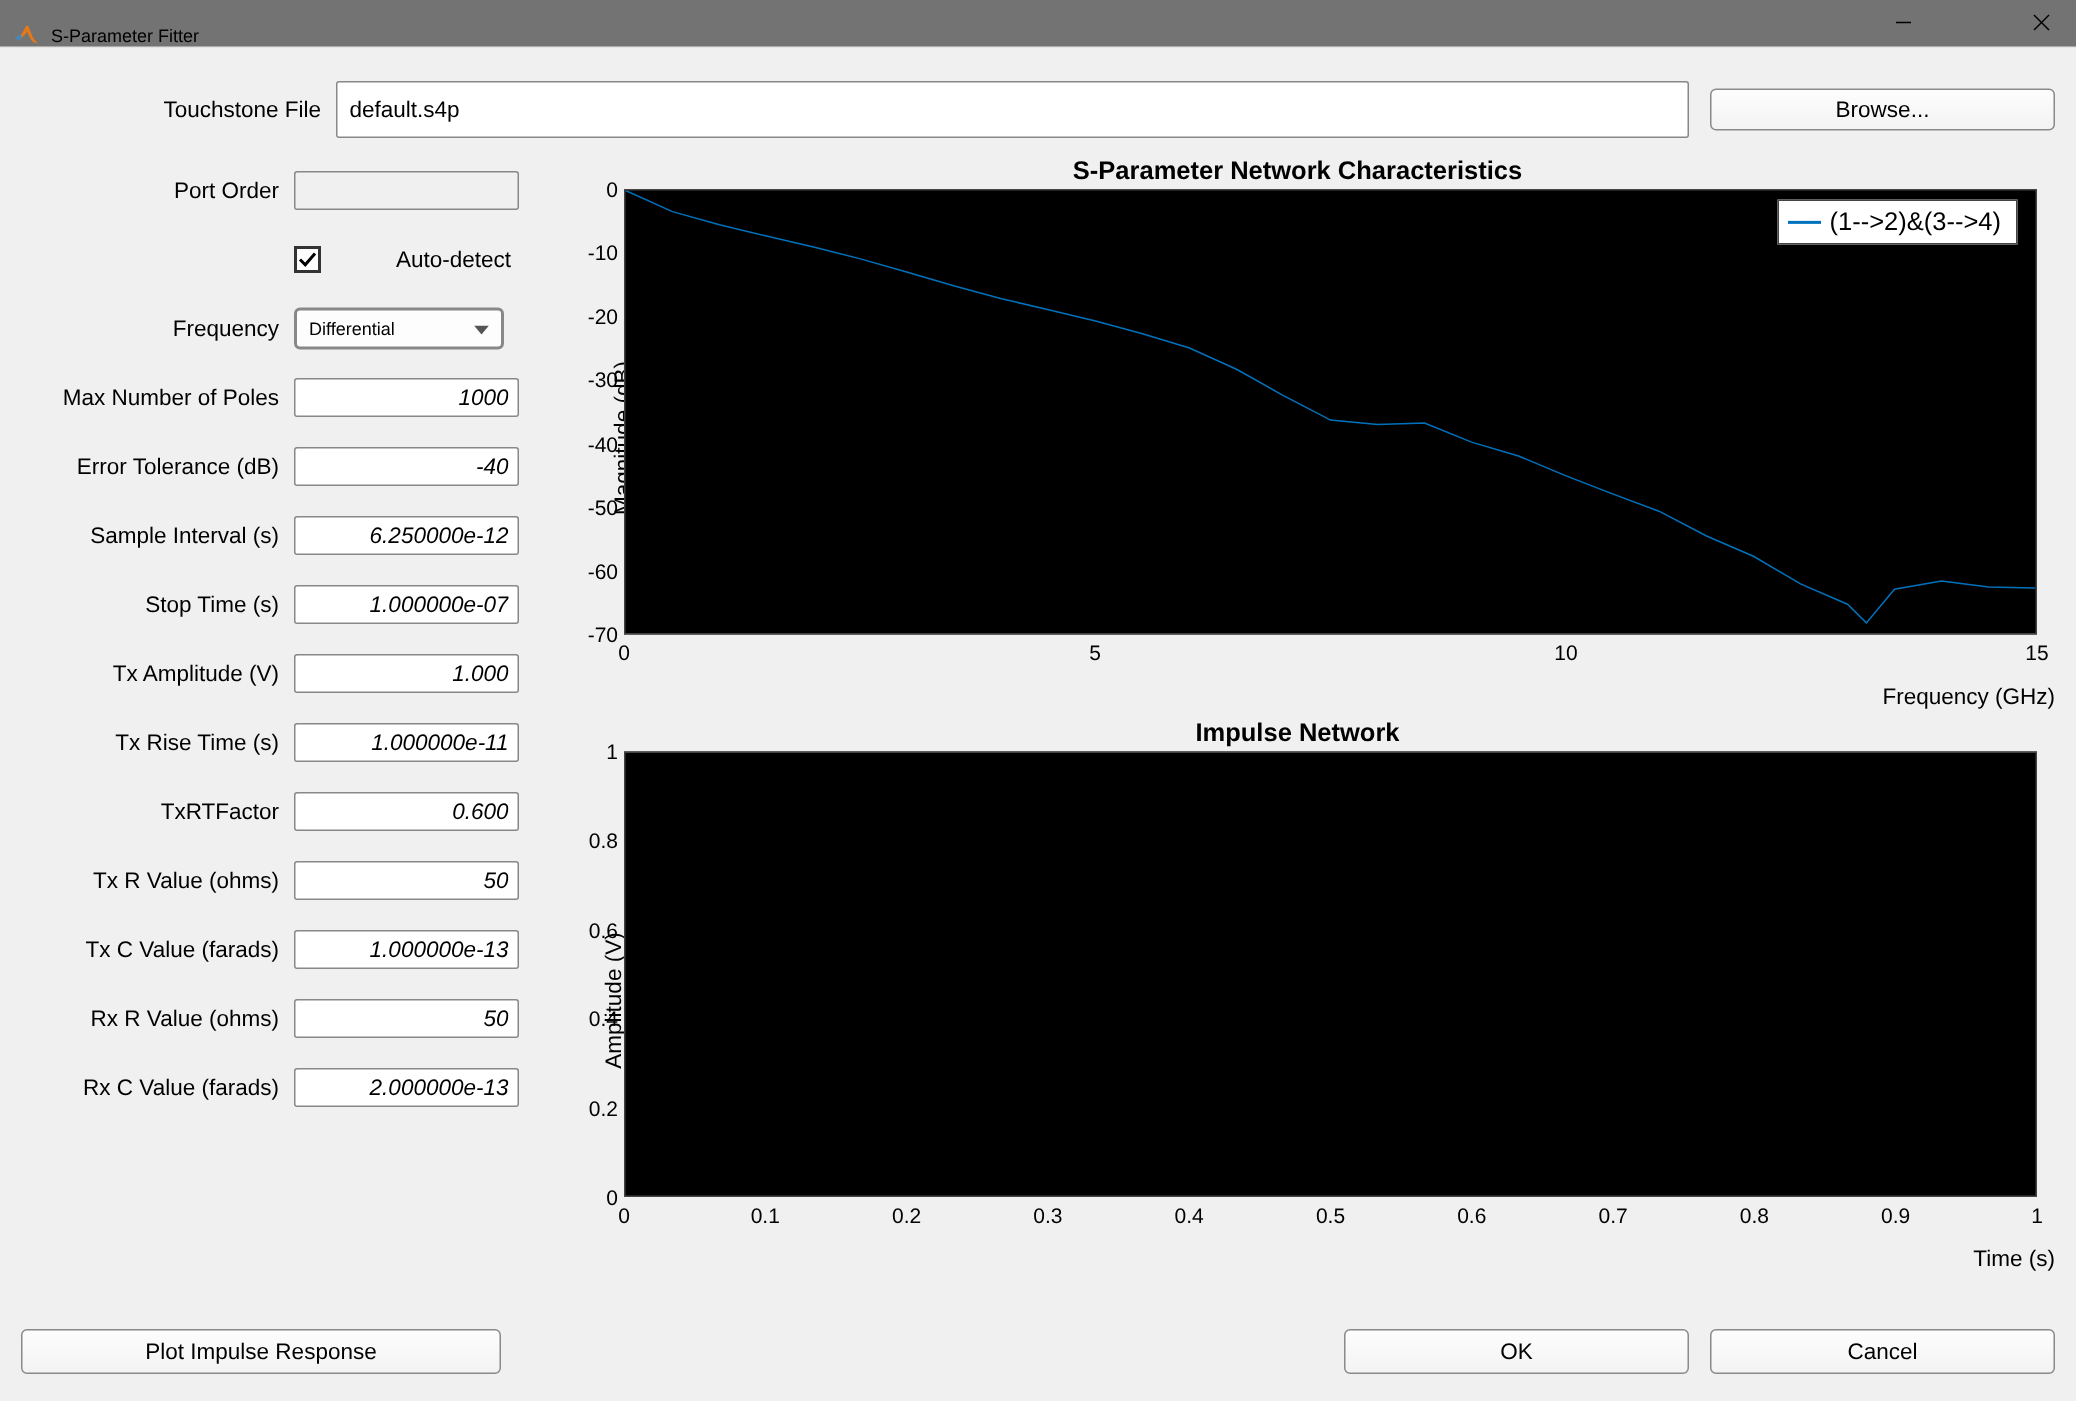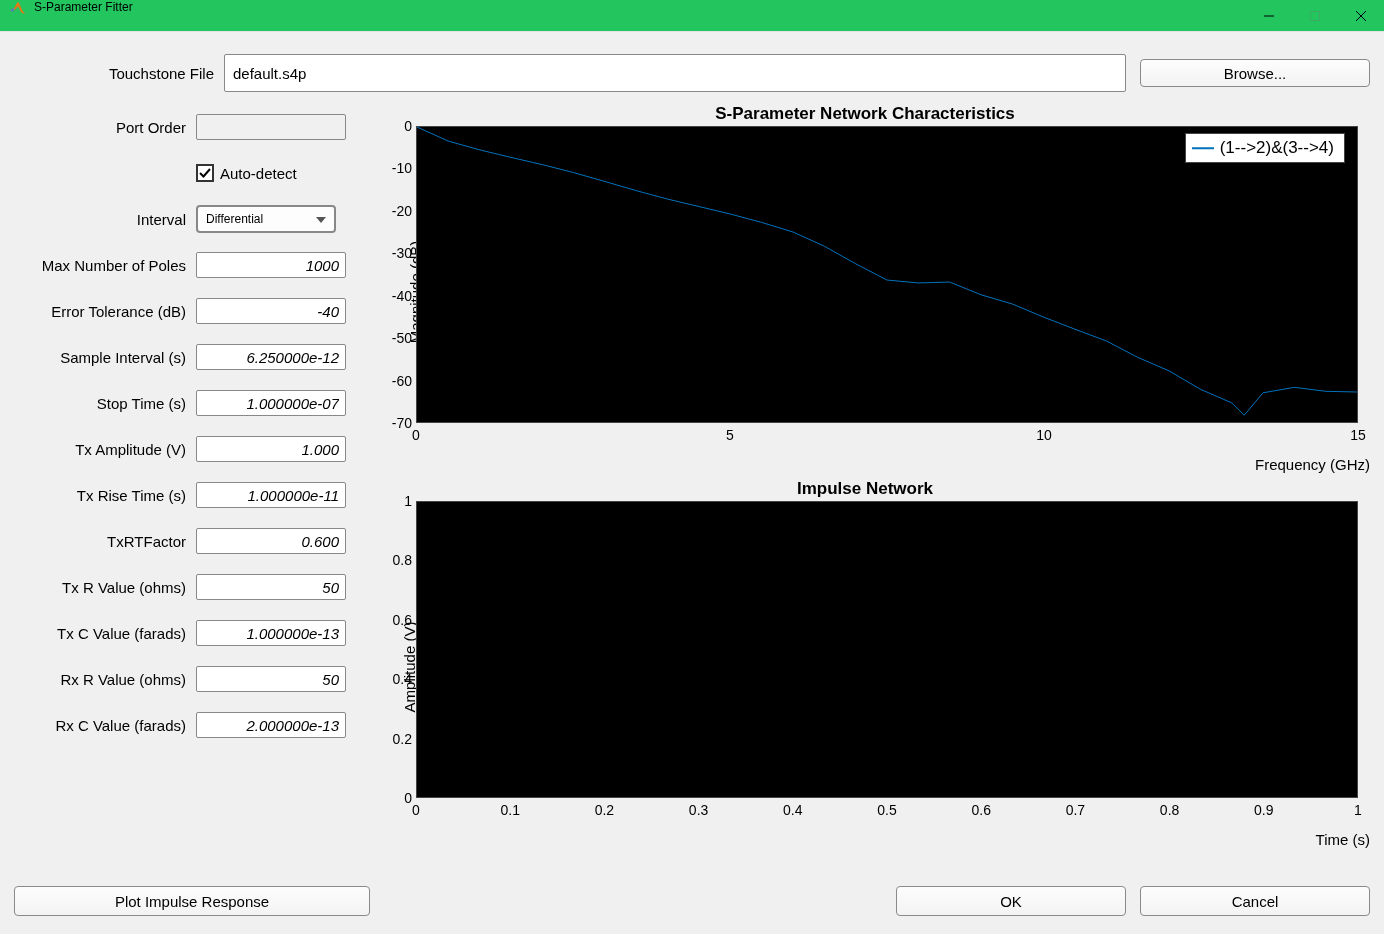--- a/index.html
+++ b/index.html
@@ -1,19 +1,19 @@
 <!DOCTYPE html>
 <html><head>
 <meta charset="utf-8">
 <style>
   * { box-sizing: border-box; margin: 0; padding: 0; font-family: "Segoe UI", Arial, sans-serif; }
   body { background: #f0f0f0; width: 1384px; height: 934px; overflow: hidden; }
 
   
-  .titlebar { display: flex; align-items: flex-start; height: 32px; background: #22c55e; border-bottom: 1px solid #e4e4e4; }
+  .titlebar { display: flex; align-items: flex-end; height: 32px; background: #737373; border-bottom: 1px solid #e4e4e4; }
   .titlebar .app-icon { width: 16px; height: 16px; margin: 0 8px 0 10px; }
   .titlebar .title { font-size: 12px; color: #000; flex: 1; }
   .titlebar .winbtn { width: 46px; height: 32px; display: flex; align-items: center; justify-content: center; color: #555; }
   .titlebar .winbtn svg { width: 10px; height: 10px; }
   .titlebar .winbtn.max { opacity: .35; }
   .titlebar .winbtn.close svg { width: 12px; height: 12px; }
 
   
   .panel { position: relative; height: 902px; background: #f0f0f0; }
 
@@ -48,21 +48,21 @@
   .plot .ylabel { position: absolute; left: 4px; top: 50%; transform: translateY(-50%) rotate(-90deg); transform-origin: center; font-size: 15px; white-space: nowrap; }
   .plot .xlabel { position: absolute; left: 16px; right: 0; bottom: 6px; text-align: right; font-size: 15px; }
   .plot .ytick { position: absolute; right: calc(100% - 52px); font-size: 14px; transform: translateY(-50%); }
   .plot .xtick { position: absolute; top: calc(100% - 52px); font-size: 14px; transform: translateX(-50%); }
   .plot .legend { position: absolute; border: 1px solid #444; background: #fff; padding: 4px 10px 4px 34px; font-size: 17px; }
   .plot .legend .swatch { position: absolute; left: 6px; top: 50%; width: 22px; height: 1.5px; transform: translateY(-50%); }
   .plot svg.curve { position: absolute; inset: 0; width: 100%; height: 100%; }
 
   
   .bottombar { position: absolute; left: 14px; right: 14px; bottom: 18px; height: 30px; display: flex; gap: 14px; }
-  .bottombar .plotbtn { width: 356px; height: 30px; }
+  .bottombar .plotbtn { width: 320px; height: 30px; }
   .bottombar .spacer { flex: 1; }
   .bottombar .ok, .bottombar .cancel { width: 230px; height: 30px; }
 </style>
 </head>
 <body>
 
 <div class="titlebar">
   <svg class="app-icon" viewBox="0 0 16 16">
     <path d="M8 2 C9 2 10 5 12 10 L15 14 L12 13 C10 11 9 8 8 6 C7 8 5 10 2 12 L0 10 L4 8 C6 6 7 2 8 2 Z" fill="#e67817"></path>
     <path d="M2 12 L0 10 L4 8 C5 9 4 11 2 12 Z" fill="#3b8ac4"></path>
@@ -94,31 +94,31 @@
     <button class="btn browse">Browse...</button>
   </div>
 
   <div class="form">
     <div class="row">
       <div class="lbl">Port Order</div>
       <div class="ctl"><input type="text" class="left disabled" disabled="" value="" style=""></div>
     </div>
     <div class="row">
       <div class="lbl"></div>
-      <div class="ctl" style="display:flex;align-items:center;">
+      <div class="ctl" style="display:flex;align-items:center;gap:44px;">
         <span class="check">
           <svg viewBox="0 0 12 12">
               <polyline points="1,6 4.5,9.5 11,2" fill="none" stroke="#000" stroke-width="2"></polyline>
             </svg>
         </span>
         <span style="font-size:15px;">Auto-detect</span>
       </div>
     </div>
     <div class="row">
-      <div class="lbl">Interval</div>
+      <div class="lbl">Frequency</div>
       <div class="ctl">
         <div class="select">
           <span>Differential</span>
           <span class="tri">
             <svg width="10" height="6" viewBox="0 0 10 6">
                 <polygon points="0,0 10,0 5,6" fill="#555"></polygon>
               </svg>
           </span>
         </div>
       </div>

